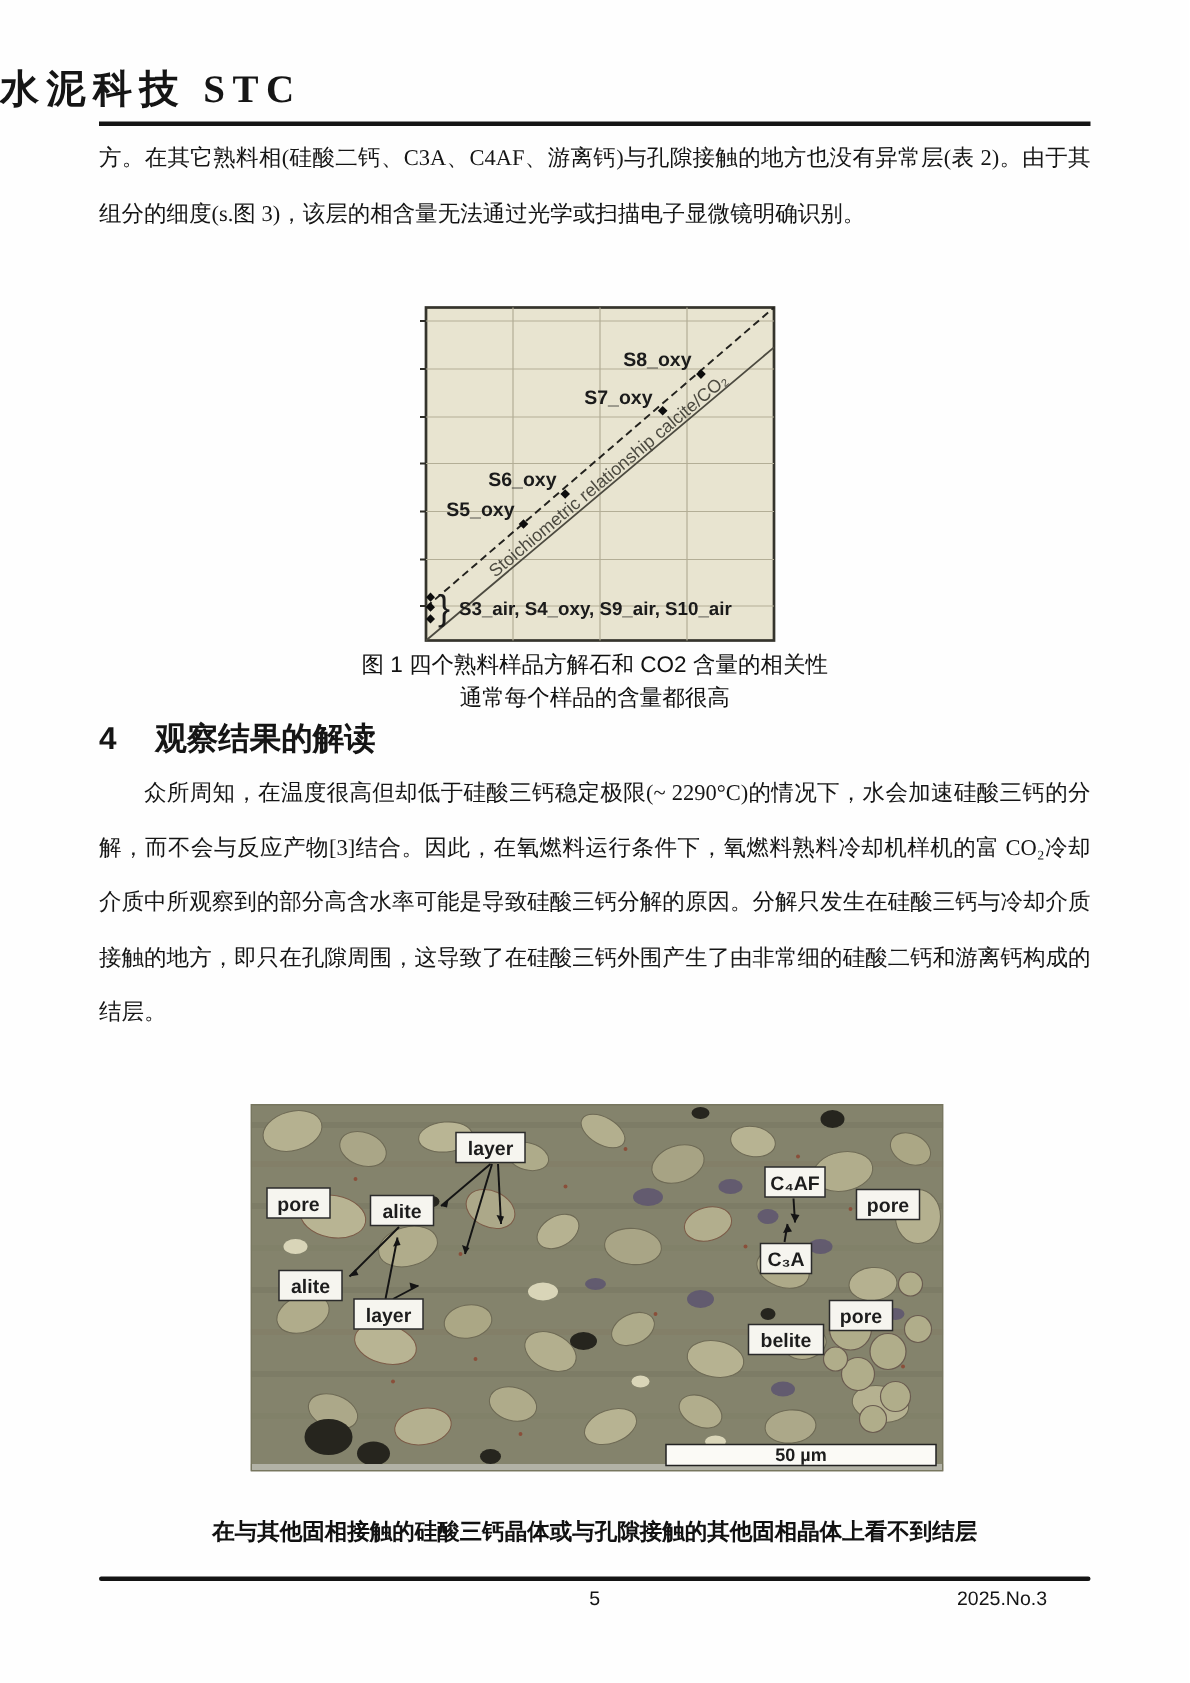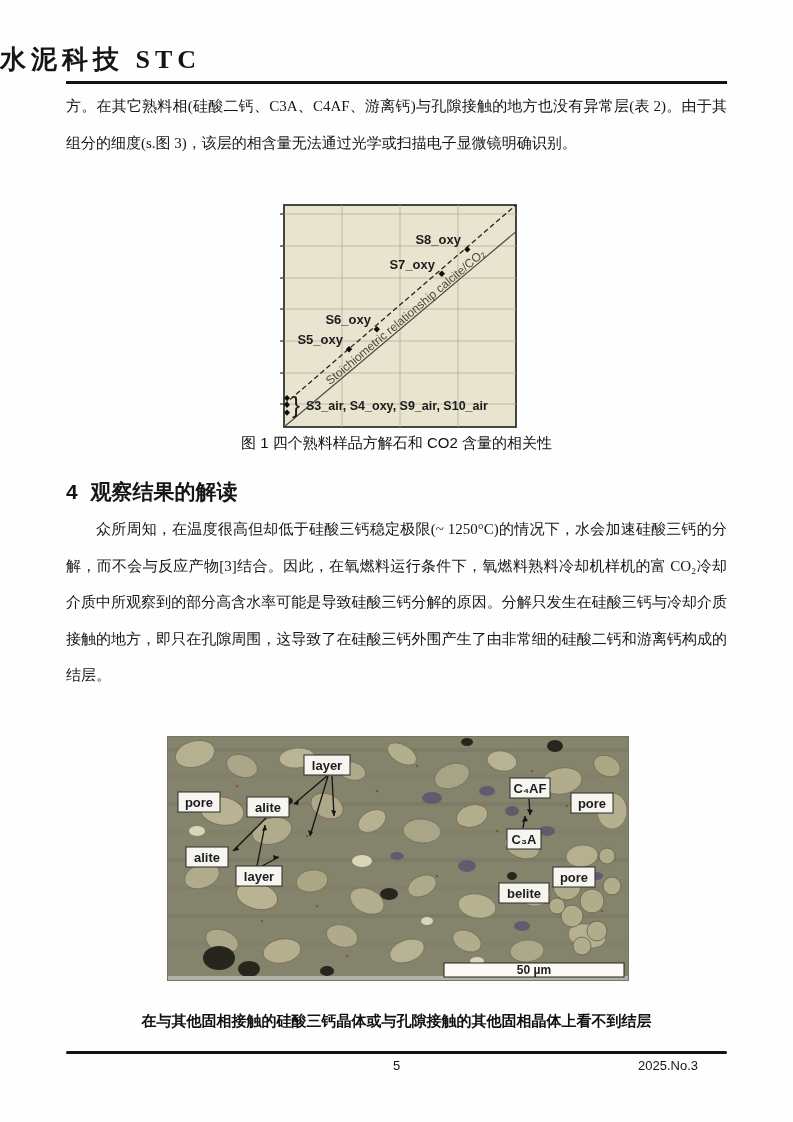--- a/index.html
+++ b/index.html
@@ -10,21 +10,21 @@
         font-size:26px;font-weight:700;letter-spacing:5px;}
   .rule{position:absolute;left:66px;width:661px;background:#141414;}
   .rule-header{top:81px;height:3px;}
   .rule-footer{top:1051px;height:2.5px;border-radius:2px;}
   .par{position:absolute;left:66px;width:661px;font-size:15px;line-height:37px;
         text-align:justify;}
   .par-1{top:88px;}
   .par-2{top:511px;text-indent:2em;line-height:36.6px;}
   .section-heading{position:absolute;top:478px;left:66px;font-weight:700;font-size:21px;}
   .section-heading .num{display:inline-block;}
-  .section-heading .ttl{display:inline-block;margin-left:7px;}
+  .section-heading .ttl{display:inline-block;margin-left:20px;}
   .figwrap1{position:absolute;top:203px;left:280px;}
   .figwrap2{position:absolute;top:736px;left:167px;}
   .figcap{position:absolute;left:0;width:100%;text-align:center;font-size:15px;color:#111;}
   .f1c1{top:434px;}
   .f1c2{top:456px;}
   .f2c1{top:990px;font-weight:600;}
   .f2c2{top:1012px;font-weight:600;}
   .footer-page{position:absolute;top:1058px;left:0;width:100%;text-align:center;font-size:13px;}
   .footer-issue{position:absolute;top:1058px;right:95px;font-size:13px;}
 </style>
@@ -78,27 +78,28 @@
         <text x="63" y="141" text-anchor="end">S5_oxy</text>
         <text x="91" y="121" text-anchor="end">S6_oxy</text>
         <text x="155" y="66" text-anchor="end">S7_oxy</text>
         <text x="181" y="41" text-anchor="end">S8_oxy</text>
         <text x="12" y="210" font-size="24" font-weight="400">}</text>
         <text x="26" y="207" font-size="12.5">S3_air, S4_oxy, S9_air, S10_air</text>
       </g>
     </svg>
   </div>
   <div class="figcap sans f1c1">图 1  四个熟料样品方解石和 CO2 含量的相关性</div>
+  <div class="figcap sans f1c2">通常每个样品的含量都很高</div>
 
   <div class="section-heading sans">
     <span class="num">4</span>
     <span class="ttl">观察结果的解读</span>
   </div>
 
-  <div class="par par-2">众所周知，在温度很高但却低于硅酸三钙稳定极限(~ 1250°C)的情况下，水会加速硅酸三钙的分解，而不会与反应产物[3]结合。因此，在氧燃料运行条件下，氧燃料熟料冷却机样机的富 CO₂冷却介质中所观察到的部分高含水率可能是导致硅酸三钙分解的原因。分解只发生在硅酸三钙与冷却介质接触的地方，即只在孔隙周围，这导致了在硅酸三钙外围产生了由非常细的硅酸二钙和游离钙构成的结层。</div>
+  <div class="par par-2">众所周知，在温度很高但却低于硅酸三钙稳定极限(~ 2290°C)的情况下，水会加速硅酸三钙的分解，而不会与反应产物[3]结合。因此，在氧燃料运行条件下，氧燃料熟料冷却机样机的富 CO₂冷却介质中所观察到的部分高含水率可能是导致硅酸三钙分解的原因。分解只发生在硅酸三钙与冷却介质接触的地方，即只在孔隙周围，这导致了在硅酸三钙外围产生了由非常细的硅酸二钙和游离钙构成的结层。</div>
 
   <div class="figwrap2">
     <svg width="462" height="245" viewBox="0 0 462 245">
       <rect width="462" height="245" fill="#84836c"></rect>
       <g>
         <rect y="12" width="462" height="4" fill="#000000" opacity="0.05"></rect>
         <rect y="38" width="462" height="4" fill="#7a4b32" opacity="0.06"></rect>
         <rect y="66" width="462" height="4" fill="#000000" opacity="0.05"></rect>
         <rect y="94" width="462" height="4" fill="#4f6b3f" opacity="0.06"></rect>
         <rect y="122" width="462" height="4" fill="#000000" opacity="0.05"></rect>

